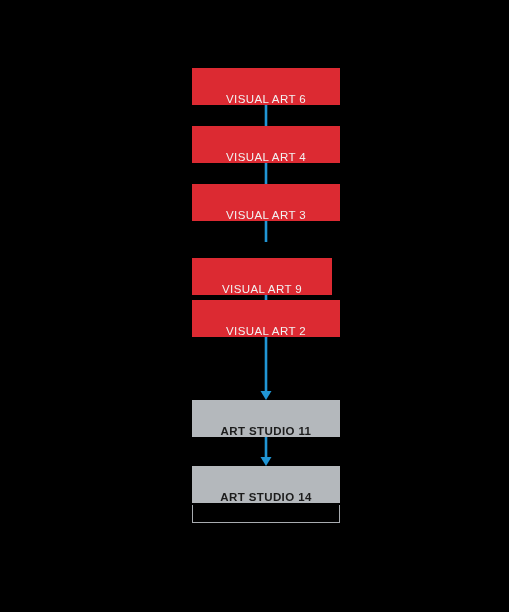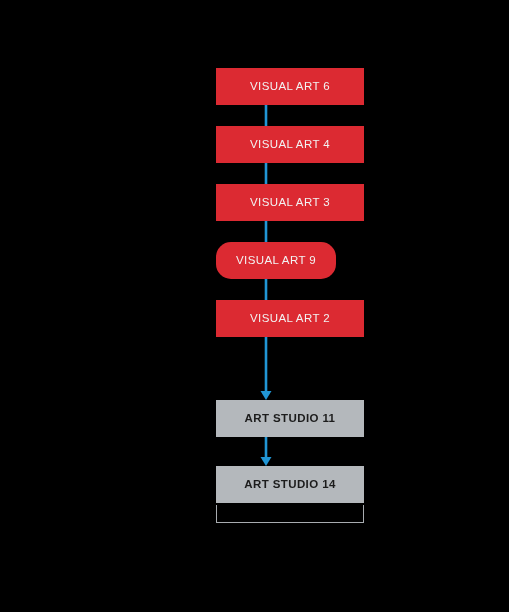--- a/index.html
+++ b/index.html
@@ -33,25 +33,24 @@
     pointer-events: none;
   }
 
   
   .node {
     position: absolute;
     left: 192px;
     width: 148px;
     height: 37px;
     display: flex;
-    align-items: center;
+    align-items: flex-end;
     justify-content: center;
     box-sizing: border-box;
     letter-spacing: 0.4px;
-    margin-left: 24px;
   }
   .node-label {
     font-size: 11.5px;
     line-height: 1;
     white-space: nowrap;
   }
 
   .node.red {
     background: #DC2A32;
   }
@@ -108,21 +107,21 @@
   <div id="nodes">
       <div class="node red" style="left: 192px; top: 68px; width: 148px; height: 37px;">
         <span class="node-label">VISUAL ART 6</span>
       </div>
       <div class="node red" style="left: 192px; top: 126px; width: 148px; height: 37px;">
         <span class="node-label">VISUAL ART 4</span>
       </div>
       <div class="node red" style="left: 192px; top: 184px; width: 148px; height: 37px;">
         <span class="node-label">VISUAL ART 3</span>
       </div>
-      <div class="node red" style="left: 192px; top: 242px; width: 120px; height: 37px; border-radius: 15px;">
+      <div class="node red" style="left: 192px; top: 258px; width: 140px; height: 37px;">
         <span class="node-label">VISUAL ART 9</span>
       </div>
       <div class="node red" style="left: 192px; top: 300px; width: 148px; height: 37px;">
         <span class="node-label">VISUAL ART 2</span>
       </div>
       <div class="node gray" style="left: 192px; top: 400px; width: 148px; height: 37px;">
         <span class="node-label">ART STUDIO 11</span>
       </div>
       <div class="node gray" style="left: 192px; top: 466px; width: 148px; height: 37px;">
         <span class="node-label">ART STUDIO 14</span>

